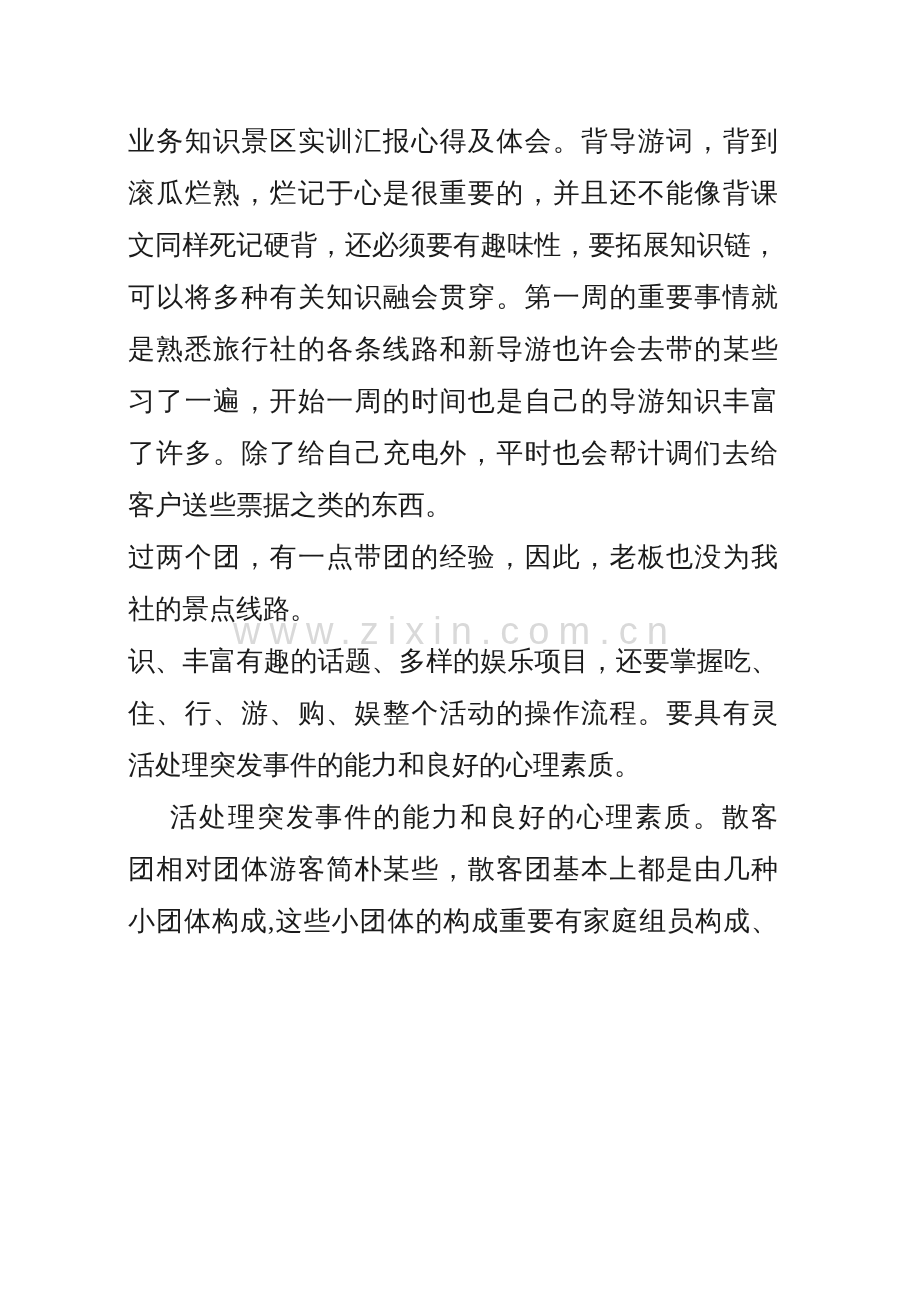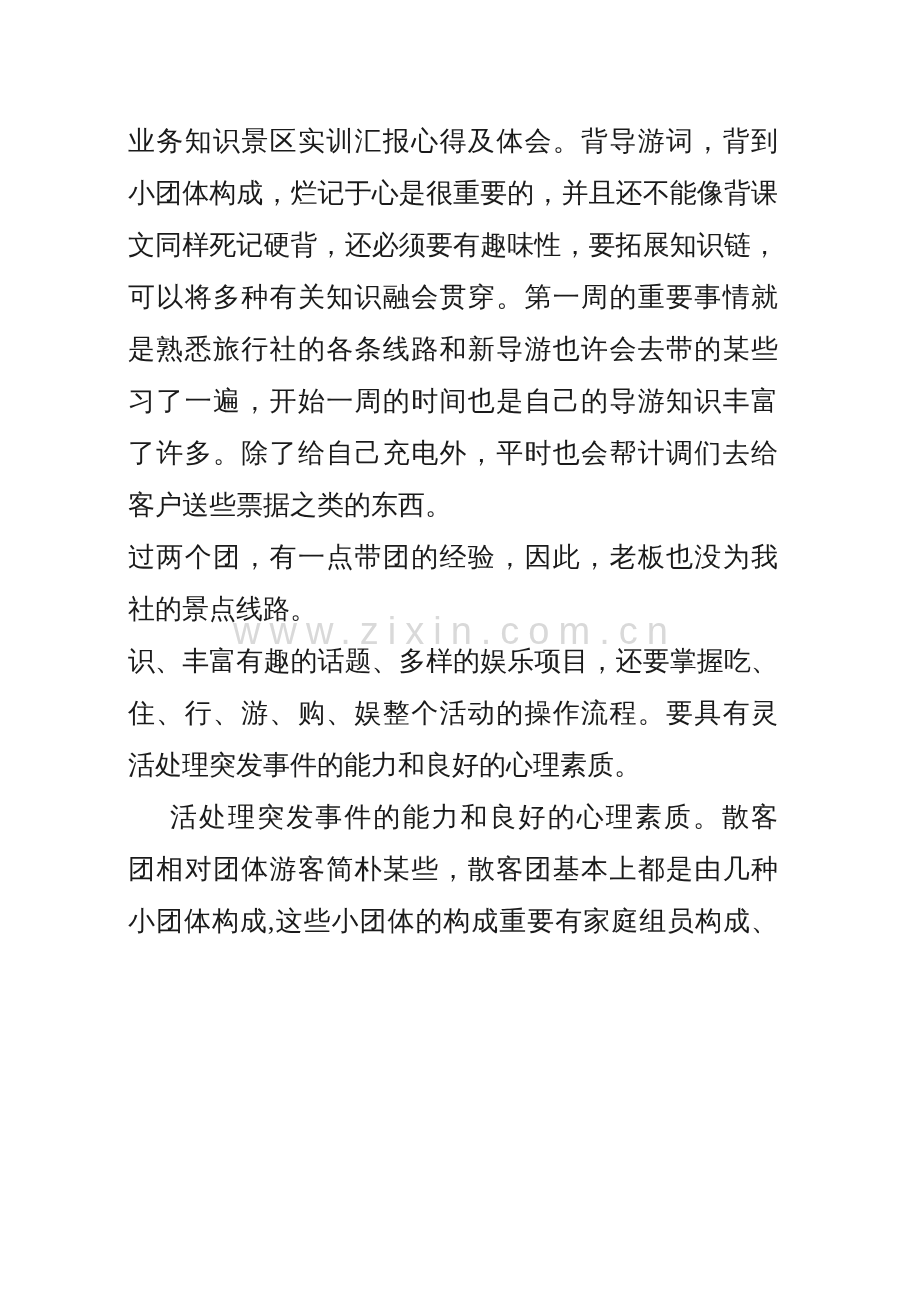--- a/index.html
+++ b/index.html
@@ -54,21 +54,21 @@
     text-indent: 42px;
   }
 </style>
 </head>
 <body>
 
 <div class="page">
   <div class="watermark">www.zixin.com.cn</div>
   <div class="text-block">
       <div class="line j">业务知识景区实训汇报心得及体会。背导游词，背到</div>
-      <div class="line j">小团体构成，烂记于心是很重要的，并且还不能像背课</div>
+      <div class="line j">滚瓜烂熟，烂记于心是很重要的，并且还不能像背课</div>
       <div class="line j">文同样死记硬背，还必须要有趣味性，要拓展知识链，</div>
       <div class="line j">可以将多种有关知识融会贯穿。第一周的重要事情就</div>
       <div class="line j">是熟悉旅行社的各条线路和新导游也许会去带的某些</div>
       <div class="line j">习了一遍，开始一周的时间也是自己的导游知识丰富</div>
       <div class="line j">了许多。除了给自己充电外，平时也会帮计调们去给</div>
       <div class="line">客户送些票据之类的东西。</div>
       <div class="line j">过两个团，有一点带团的经验，因此，老板也没为我</div>
       <div class="line">社的景点线路。</div>
       <div class="line j">识、丰富有趣的话题、多样的娱乐项目，还要掌握吃、</div>
       <div class="line j">住、行、游、购、娱整个活动的操作流程。要具有灵</div>

